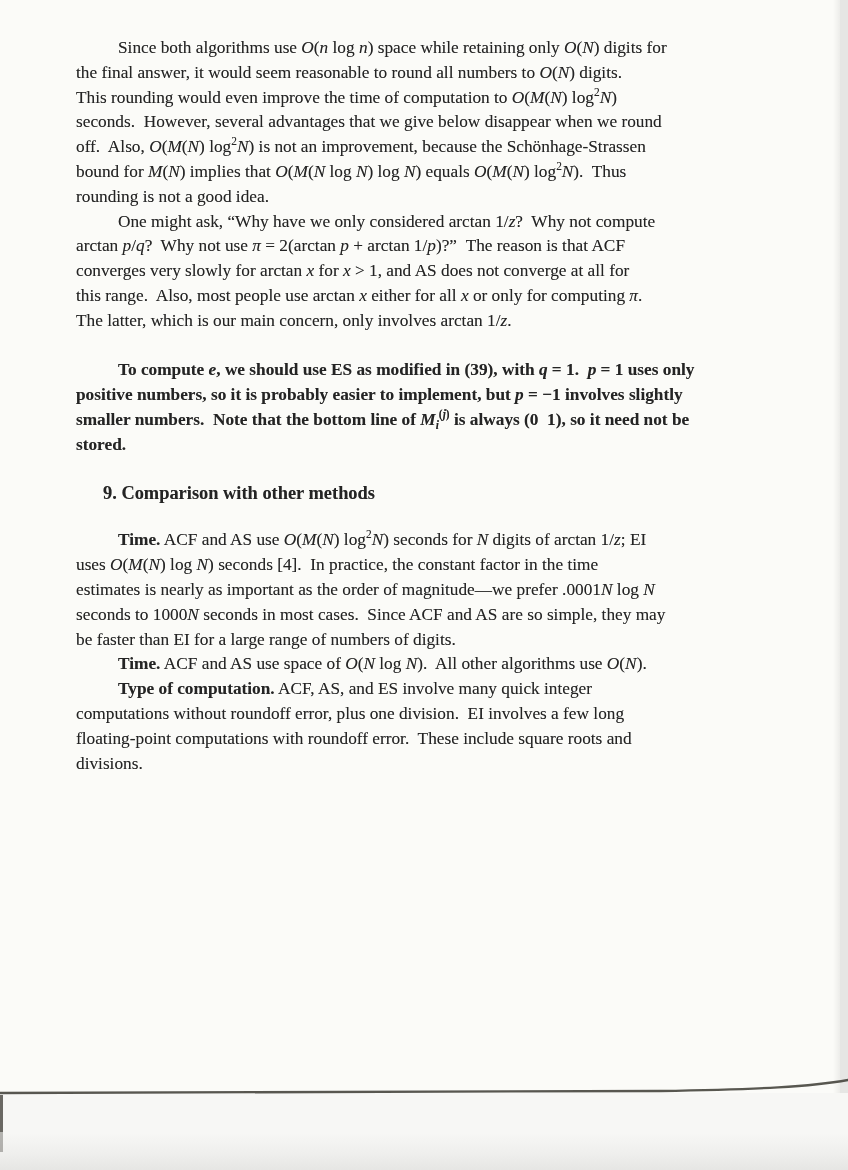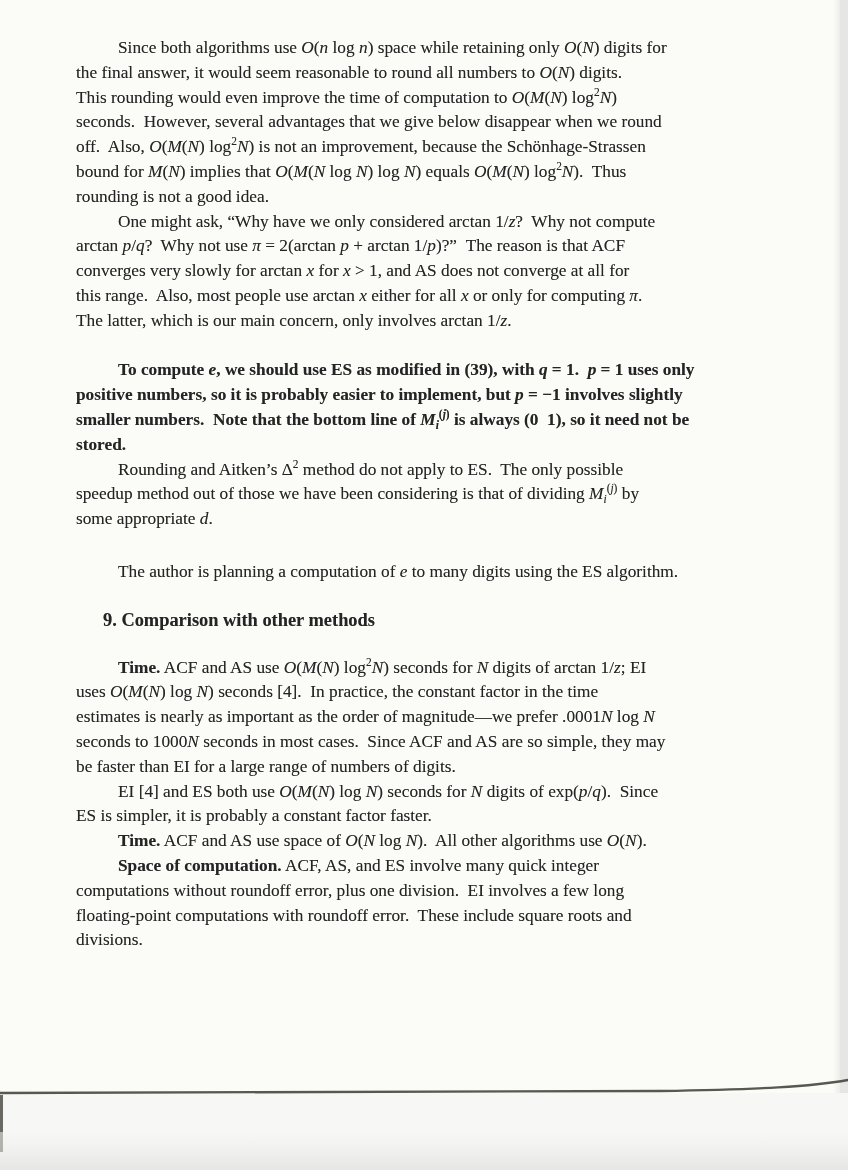--- a/index.html
+++ b/index.html
@@ -49,27 +49,24 @@
   sub { font-size: 66%; line-height: 0; }
 </style>
 </head>
 <body style="--paper-color: #fbfbf8; --ink-color: #242424; --under-paper-color: #f7f7f5; --bottom-band-color: #e6e6e4; --edge-line-color: #3b3933;">
 
 <div class="sheet">
   <div class="text-block">
     <p class="para indent">Since both algorithms use <i>O</i>(<i>n</i> log <i>n</i>) space while retaining only <i>O</i>(<i>N</i>) digits for<br>the final answer, it would seem reasonable to round all numbers to <i>O</i>(<i>N</i>) digits.<br>This rounding would even improve the time of computation to <i>O</i>(<i>M</i>(<i>N</i>) log<sup>2</sup><i>N</i>)<br>seconds.&nbsp; However, several advantages that we give below disappear when we round<br>off.&nbsp; Also, <i>O</i>(<i>M</i>(<i>N</i>) log<sup>2</sup><i>N</i>) is not an improvement, because the Schönhage-Strassen<br>bound for <i>M</i>(<i>N</i>) implies that <i>O</i>(<i>M</i>(<i>N</i> log <i>N</i>) log <i>N</i>) equals <i>O</i>(<i>M</i>(<i>N</i>) log<sup>2</sup><i>N</i>).&nbsp; Thus<br>rounding is not a good idea.</p>
     <p class="para indent">One might ask, “Why have we only considered arctan 1/<i>z</i>?&nbsp; Why not compute<br>arctan <i>p</i>/<i>q</i>?&nbsp; Why not use <i>π</i> = 2(arctan <i>p</i> + arctan 1/<i>p</i>)?”&nbsp; The reason is that ACF<br>converges very slowly for arctan <i>x</i> for <i>x</i> &gt; 1, and AS does not converge at all for<br>this range.&nbsp; Also, most people use arctan <i>x</i> either for all <i>x</i> or only for computing <i>π</i>.<br>The latter, which is our main concern, only involves arctan 1/<i>z</i>.</p>
     <p class="para indent gap1">To compute <i>e</i>, we should use ES as modified in (39), with <i>q</i> = 1.&nbsp; <i>p</i> = 1 uses only<br>positive numbers, so it is probably easier to implement, but <i>p</i> = −1 involves slightly<br>smaller numbers.&nbsp; Note that the bottom line of <i>M<sub>i</sub></i><sup>(<i>j</i>)</sup> is always (0&nbsp; 1), so it need not be<br>stored.</p>
-    <p class="para indent">Rounding and Aitken’s Δ<sup>2</sup> method do not apply to ES.&nbsp; The only possible<br>speedup method out of those we have been considering is that of dividing <i>M<sub>i</sub></i><sup>(<i>j</i>)</sup> by<br>some appropriate <i>d</i>.</p>
-    <p class="para indent gap2">The author is planning a computation of <i>e</i> to many digits using the ES algorithm.</p>
     <h2 class="heading">9. Comparison with other methods</h2>
     <p class="para indent"><b>Time.</b> ACF and AS use <i>O</i>(<i>M</i>(<i>N</i>) log<sup>2</sup><i>N</i>) seconds for <i>N</i> digits of arctan 1/<i>z</i>; EI<br>uses <i>O</i>(<i>M</i>(<i>N</i>) log <i>N</i>) seconds [4].&nbsp; In practice, the constant factor in the time<br>estimates is nearly as important as the order of magnitude—we prefer .0001<i>N</i> log <i>N</i><br>seconds to 1000<i>N</i> seconds in most cases.&nbsp; Since ACF and AS are so simple, they may<br>be faster than EI for a large range of numbers of digits.</p>
-    <p class="para indent">EI [4] and ES both use <i>O</i>(<i>M</i>(<i>N</i>) log <i>N</i>) seconds for <i>N</i> digits of exp(<i>p</i>/<i>q</i>).&nbsp; Since<br>ES is simpler, it is probably a constant factor faster.</p>
     <p class="para indent"><b>Time.</b> ACF and AS use space of <i>O</i>(<i>N</i> log <i>N</i>).&nbsp; All other algorithms use <i>O</i>(<i>N</i>).</p>
-    <p class="para indent"><b>Space of computation.</b> ACF, AS, and ES involve many quick integer<br>computations without roundoff error, plus one division.&nbsp; EI involves a few long<br>floating-point computations with roundoff error.&nbsp; These include square roots and<br>divisions.</p>
+    <p class="para indent"><b>Type of computation.</b> ACF, AS, and ES involve many quick integer<br>computations without roundoff error, plus one division.&nbsp; EI involves a few long<br>floating-point computations with roundoff error.&nbsp; These include square roots and<br>divisions.</p>
   </div>
   <div class="right-edge-shade"></div>
 </div>
 
 <div class="under-page"></div>
 
 <svg class="edge-svg" width="848" height="1170" viewBox="0 0 848 1170">
   <path d="M 0 1093 L 660 1091 C 760 1089.5 812 1086.5 848 1080" fill="none" stroke="#3b3933" stroke-width="2.3" stroke-linecap="round" opacity="0.85"></path>
   <path d="M 1.5 1095 L 1.5 1132" stroke="#3b3933" stroke-width="3" opacity="0.75"></path>
   <path d="M 1.5 1132 L 1.5 1152" stroke="#3b3933" stroke-width="3" opacity="0.35"></path>

